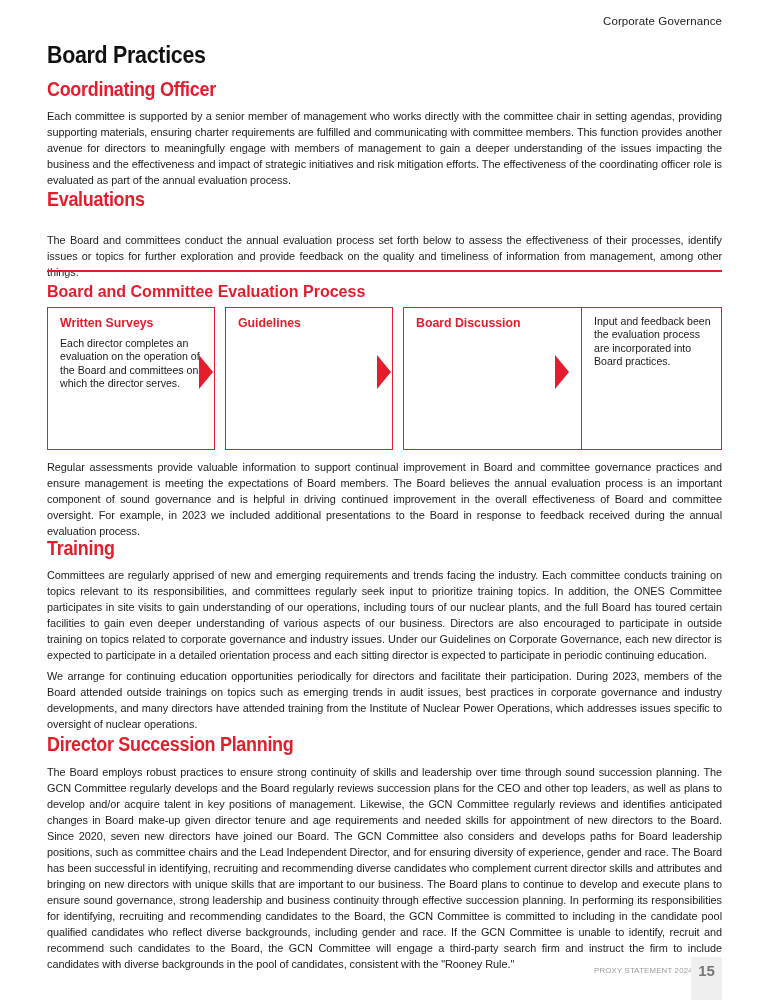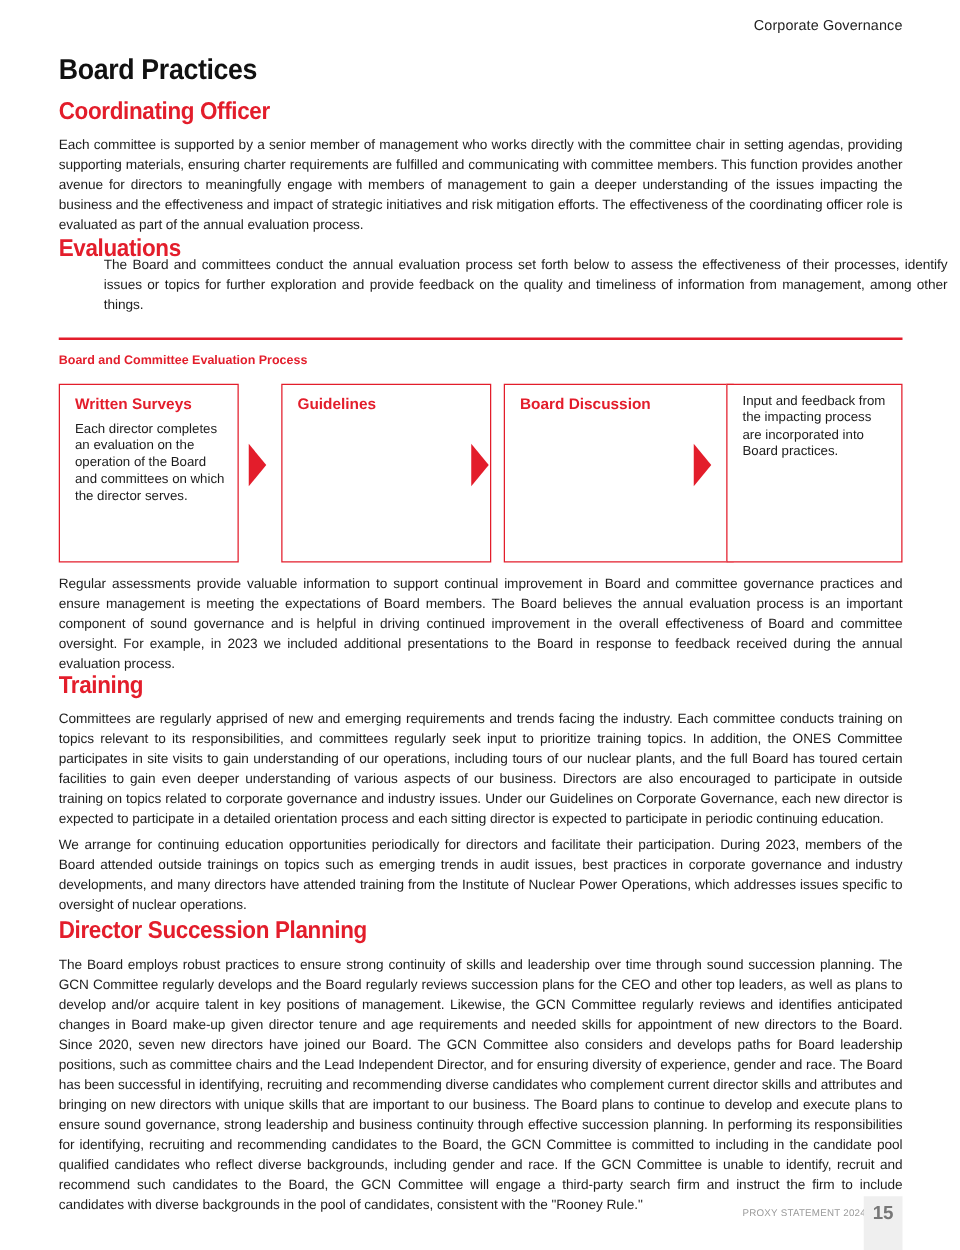--- a/index.html
+++ b/index.html
@@ -28,21 +28,21 @@
     position: absolute; left: 47px; width: 675px;
     font-size: 10.9px; line-height: 16px; color: #1d1d1d;
     text-align: justify; letter-spacing: -0.05px;
   }
   .rule {
     position: absolute; left: 47px; width: 675px; top: 270px;
     height: 1.5px; background: #e31d2b;
   }
   h3.subhead {
     position: absolute; left: 47px; top: 283px;
-    font-size: 10px; font-weight: bold; color: #e31d2b;
+    font-size: 16px; font-weight: bold; color: #e31d2b;
   }
   .step-box {
     position: absolute; top: 307px; height: 143px;
     border: 1.5px solid #e31d2b; background: #fff;
     padding: 7px 10px 6px 12px;
   }
   .step-title {
     font-size: 12.3px; font-weight: bold; color: #e31d2b; line-height: 16px;
     margin-bottom: 6px;
   }
@@ -65,42 +65,42 @@
 </head>
 <body>
 
 <div class="running-head">Corporate Governance</div>
 <h1 class="page-title">Board Practices</h1>
 
 <h2 class="section" style="top:78px;">Coordinating Officer</h2>
 <p class="body" style="top:108px;">Each committee is supported by a senior member of management who works directly with the committee chair in setting agendas, providing supporting materials, ensuring charter requirements are fulfilled and communicating with committee members. This function provides another avenue for directors to meaningfully engage with members of management to gain a deeper understanding of the issues impacting the business and the effectiveness and impact of strategic initiatives and risk mitigation efforts. The effectiveness of the coordinating officer role is evaluated as part of the annual evaluation process.</p>
 
 <h2 class="section" style="top:188px;">Evaluations</h2>
-<p class="body" style="top:204px;margin-left:36px;">The Board and committees conduct the annual evaluation process set forth below to assess the effectiveness of their processes, identify issues or topics for further exploration and provide feedback on the quality and timeliness of information from management, among other things.</p>
+<p class="body" style="top:232px;">The Board and committees conduct the annual evaluation process set forth below to assess the effectiveness of their processes, identify issues or topics for further exploration and provide feedback on the quality and timeliness of information from management, among other things.</p>
 <div class="rule"></div>
 <h3 class="subhead">Board and Committee Evaluation Process</h3>
 
-<div class="step-box" style="left:47px;width:144px;">
+<div class="step-box" style="left:47px;width:168px;">
   <div class="step-title">Written Surveys</div>
   <div class="step-text">Each director completes an evaluation on the operation of the Board and committees on which the director serves.</div>
 </div>
 <div class="arrow" style="left:199px;"></div>
 
 <div class="step-box" style="left:225px;width:168px;">
   <div class="step-title">Guidelines</div>
 </div>
 <div class="arrow" style="left:377px;"></div>
 
 <div class="step-box" style="left:403px;width:184px;">
   <div class="step-title">Board Discussion</div>
 </div>
 <div class="arrow" style="left:555px;"></div>
 
 <div class="step-box" style="left:581px;width:141px;">
-  <div class="step-text">Input and feedback from the impacting process are incorporated into Board practices.</div>
+  <div class="step-text">Input and feedback been the evaluation process are incorporated into Board practices.</div>
 </div>
 
 <p class="body" style="top:459px;">Regular assessments provide valuable information to support continual improvement in Board and committee governance practices and ensure management is meeting the expectations of Board members. The Board believes the annual evaluation process is an important component of sound governance and is helpful in driving continued improvement in the overall effectiveness of Board and committee oversight. For example, in 2023 we included additional presentations to the Board in response to feedback received during the annual evaluation process.</p>
 
 <h2 class="section" style="top:537px;">Training</h2>
 <p class="body" style="top:567px;">Committees are regularly apprised of new and emerging requirements and trends facing the industry. Each committee conducts training on topics relevant to its responsibilities, and committees regularly seek input to prioritize training topics. In addition, the ONES Committee participates in site visits to gain understanding of our operations, including tours of our nuclear plants, and the full Board has toured certain facilities to gain even deeper understanding of various aspects of our business. Directors are also encouraged to participate in outside training on topics related to corporate governance and industry issues. Under our Guidelines on Corporate Governance, each new director is expected to participate in a detailed orientation process and each sitting director is expected to participate in periodic continuing education.</p>
 <p class="body" style="top:668px;">We arrange for continuing education opportunities periodically for directors and facilitate their participation. During 2023, members of the Board attended outside trainings on topics such as emerging trends in audit issues, best practices in corporate governance and industry developments, and many directors have attended training from the Institute of Nuclear Power Operations, which addresses issues specific to oversight of nuclear operations.</p>
 
 <h2 class="section" style="top:733px;">Director Succession Planning</h2>
 <p class="body" style="top:764px;">The Board employs robust practices to ensure strong continuity of skills and leadership over time through sound succession planning. The GCN Committee regularly develops and the Board regularly reviews succession plans for the CEO and other top leaders, as well as plans to develop and/or acquire talent in key positions of management. Likewise, the GCN Committee regularly reviews and identifies anticipated changes in Board make-up given director tenure and age requirements and needed skills for appointment of new directors to the Board. Since 2020, seven new directors have joined our Board. The GCN Committee also considers and develops paths for Board leadership positions, such as committee chairs and the Lead Independent Director, and for ensuring diversity of experience, gender and race. The Board has been successful in identifying, recruiting and recommending diverse candidates who complement current director skills and attributes and bringing on new directors with unique skills that are important to our business. The Board plans to continue to develop and execute plans to ensure sound governance, strong leadership and business continuity through effective succession planning. In performing its responsibilities for identifying, recruiting and recommending candidates to the Board, the GCN Committee is committed to including in the candidate pool qualified candidates who reflect diverse backgrounds, including gender and race. If the GCN Committee is unable to identify, recruit and recommend such candidates to the Board, the GCN Committee will engage a third-party search firm and instruct the firm to include candidates with diverse backgrounds in the pool of candidates, consistent with the "Rooney Rule."</p>

